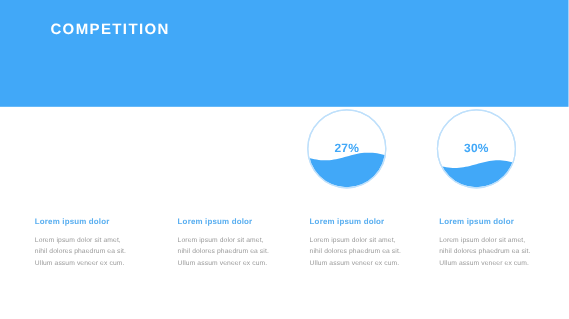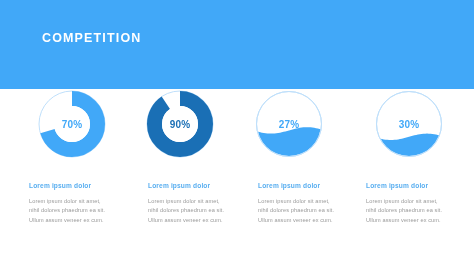--- a/index.html
+++ b/index.html
@@ -26,21 +26,21 @@
     left: 0;
     top: 0;
     width: 474px;
     height: 89px;
     background: #41a8f8;
   }
 
   #page-title {
     position: absolute;
     left: 42px;
-    top: 30px;
+    top: 16px;
     color: #ffffff;
     font-size: 12.5px;
     font-weight: bold;
     letter-spacing: 1.15px;
     line-height: 16px;
     white-space: nowrap;
   }
 
   
   #gauge-row {
@@ -75,21 +75,21 @@
     justify-content: center;
     font-size: 10px;
     font-weight: bold;
     letter-spacing: 0.2px;
     pointer-events: none;
   }
 
   #gauge-0 { left: 37px; }
   #gauge-1 { left: 145px; }
   #gauge-2 { left: 254px; }
-  #gauge-3 { left: 374px; text-align: center; }
+  #gauge-3 { left: 362px; text-align: center; }
 
   
   #columns {
     position: absolute;
     left: 0;
     top: 181px;
     width: 474px;
     height: 62px;
   }
 
@@ -129,37 +129,21 @@
 </head>
 <body>
 
 <div id="slide">
 
   <div id="header-band" style="background: rgb(65, 168, 248);"></div>
   <div id="page-title" style="color: rgb(255, 255, 255);">COMPETITION</div>
 
   <div id="gauge-row">
 
-    <div class="gauge" id="gauge-0">
-      <svg viewBox="0 0 70 70">
-        <circle cx="35" cy="35" r="33" fill="none" stroke="#bfe0fb" stroke-width="1"></circle>
-        <circle class="gauge-arc" cx="35" cy="35" r="25.5" fill="none" stroke-width="15" stroke-linecap="butt" transform="rotate(-90 35 35)" stroke="#41a8f8" stroke-dasharray="112.15485773315561 48.06636759992384"></circle>
-        <circle cx="35" cy="35" r="18" fill="#ffffff"></circle>
-      </svg>
-      <div class="gauge-label" style="color: rgb(65, 168, 248);">70%</div>
-    </div>
-
-    <div class="gauge" id="gauge-1">
-      <svg viewBox="0 0 70 70">
-        <circle cx="35" cy="35" r="33" fill="none" stroke="#bfe0fb" stroke-width="1"></circle>
-        <circle class="gauge-arc" cx="35" cy="35" r="25.5" fill="none" stroke-width="15" stroke-linecap="butt" transform="rotate(-90 35 35)" stroke="#1a6fb5" stroke-dasharray="144.1991027997715 16.022122533307936"></circle>
-        <circle cx="35" cy="35" r="18" fill="#ffffff"></circle>
-      </svg>
-      <div class="gauge-label" style="color: rgb(26, 111, 181);">90%</div>
-    </div>
+
 
     <div class="gauge" id="gauge-2">
       <svg viewBox="0 0 70 70">
         <defs>
           <clipPath id="clip-40">
               <circle cx="35" cy="35" r="32"></circle>
             </clipPath>
         </defs>
         <circle cx="35" cy="35" r="32.5" fill="#ffffff" stroke="#bfe0fb" stroke-width="1"></circle>
         <path class="gauge-wave" clip-path="url(#clip-40)" d="M -1 41.4 L 0.80 41.90 L 2.60 42.39 L 4.40 42.85 L 6.20 43.28 L 8.00 43.66 L 9.80 43.99 L 11.60 44.25 L 13.40 44.44 L 15.20 44.56 L 17.00 44.60 L 18.80 44.56 L 20.60 44.44 L 22.40 44.25 L 24.20 43.99 L 26.00 43.66 L 27.80 43.28 L 29.60 42.85 L 31.40 42.39 L 33.20 41.90 L 35.00 41.40 L 36.80 40.90 L 38.60 40.41 L 40.40 39.95 L 42.20 39.52 L 44.00 39.14 L 45.80 38.81 L 47.60 38.55 L 49.40 38.36 L 51.20 38.24 L 53.00 38.20 L 54.80 38.24 L 56.60 38.36 L 58.40 38.55 L 60.20 38.81 L 62.00 39.14 L 63.80 39.52 L 65.60 39.95 L 67.40 40.41 L 69.20 40.90 L 71.00 41.40 L 71 73 L -1 73 Z" fill="#41a8f8"></path>

